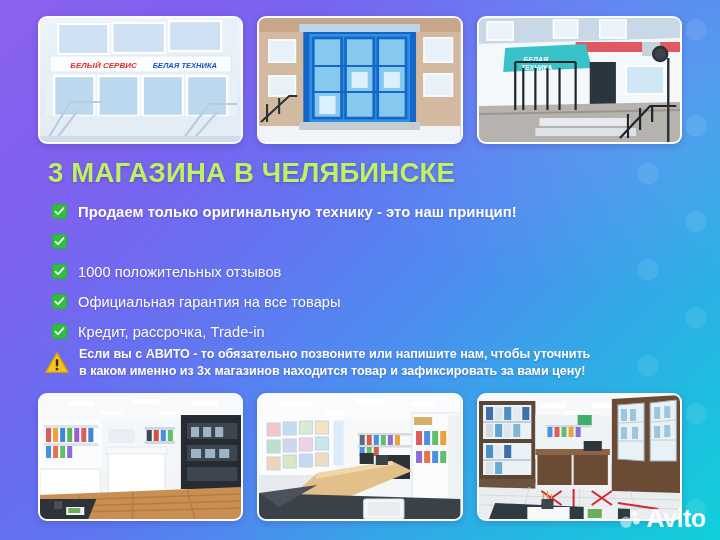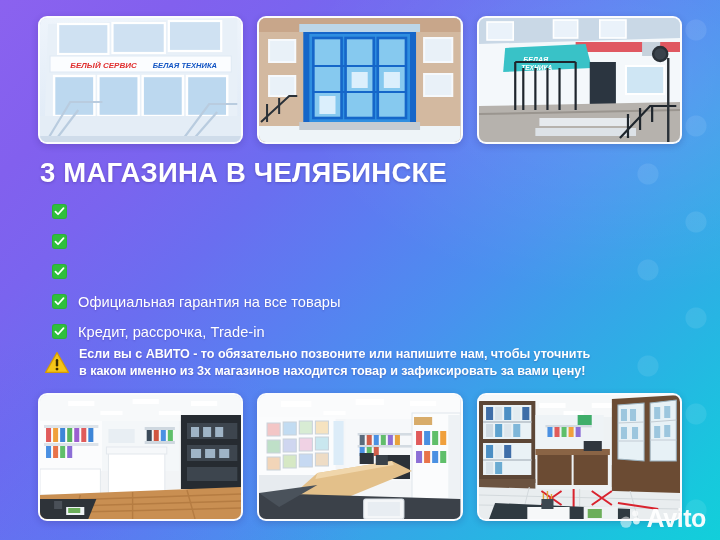--- a/index.html
+++ b/index.html
@@ -68,25 +68,25 @@
     overflow: hidden;
     position: relative;
     box-shadow: 0 2px 7px rgba(40,20,90,.20);
     background: #cfd9e8;
   }
   .photo svg { display: block; width: 100%; height: 100%; }
 
   
   #headline {
     position: absolute;
-    left: 40px; top: 157px;
+    left: 48px; top: 157px;
     font-size: 27.5px;
     font-weight: 700;
     letter-spacing: .2px;
-    color: #ffffff;
+    color: #bef264;
     text-shadow: 0 1px 3px rgba(45,20,100,.30);
     white-space: nowrap;
   }
 
   
   #bullets {
     position: absolute;
     left: 52px; top: 197px;
     width: 620px;
   }
@@ -305,36 +305,38 @@
   <div id="headline">3 МАГАЗИНА В ЧЕЛЯБИНСКЕ</div>
 
   <div id="bullets">
 
     <div class="bullet strong">
       <span class="check-icon">
         <svg viewBox="0 0 12 12">
             <path d="M1.6 6.2 L4.4 9 L10.4 2.4" fill="none" stroke="#ffffff" stroke-width="1.9" stroke-linecap="round" stroke-linejoin="round"></path>
           </svg>
       </span>
+      <span class="bullet-label">Продаем только оригинальную технику - это наш принцип!</span>
     </div>
 
     <div class="bullet">
       <span class="check-icon">
         <svg viewBox="0 0 12 12">
             <path d="M1.6 6.2 L4.4 9 L10.4 2.4" fill="none" stroke="#ffffff" stroke-width="1.9" stroke-linecap="round" stroke-linejoin="round"></path>
           </svg>
       </span>
     </div>
 
     <div class="bullet">
       <span class="check-icon">
         <svg viewBox="0 0 12 12">
             <path d="M1.6 6.2 L4.4 9 L10.4 2.4" fill="none" stroke="#ffffff" stroke-width="1.9" stroke-linecap="round" stroke-linejoin="round"></path>
           </svg>
       </span>
+      <span class="bullet-label">1000 положительных отзывов</span>
     </div>
 
     <div class="bullet">
       <span class="check-icon">
         <svg viewBox="0 0 12 12">
             <path d="M1.6 6.2 L4.4 9 L10.4 2.4" fill="none" stroke="#ffffff" stroke-width="1.9" stroke-linecap="round" stroke-linejoin="round"></path>
           </svg>
       </span>
       <span class="bullet-label">Официальная гарантия на все товары</span>
     </div>

